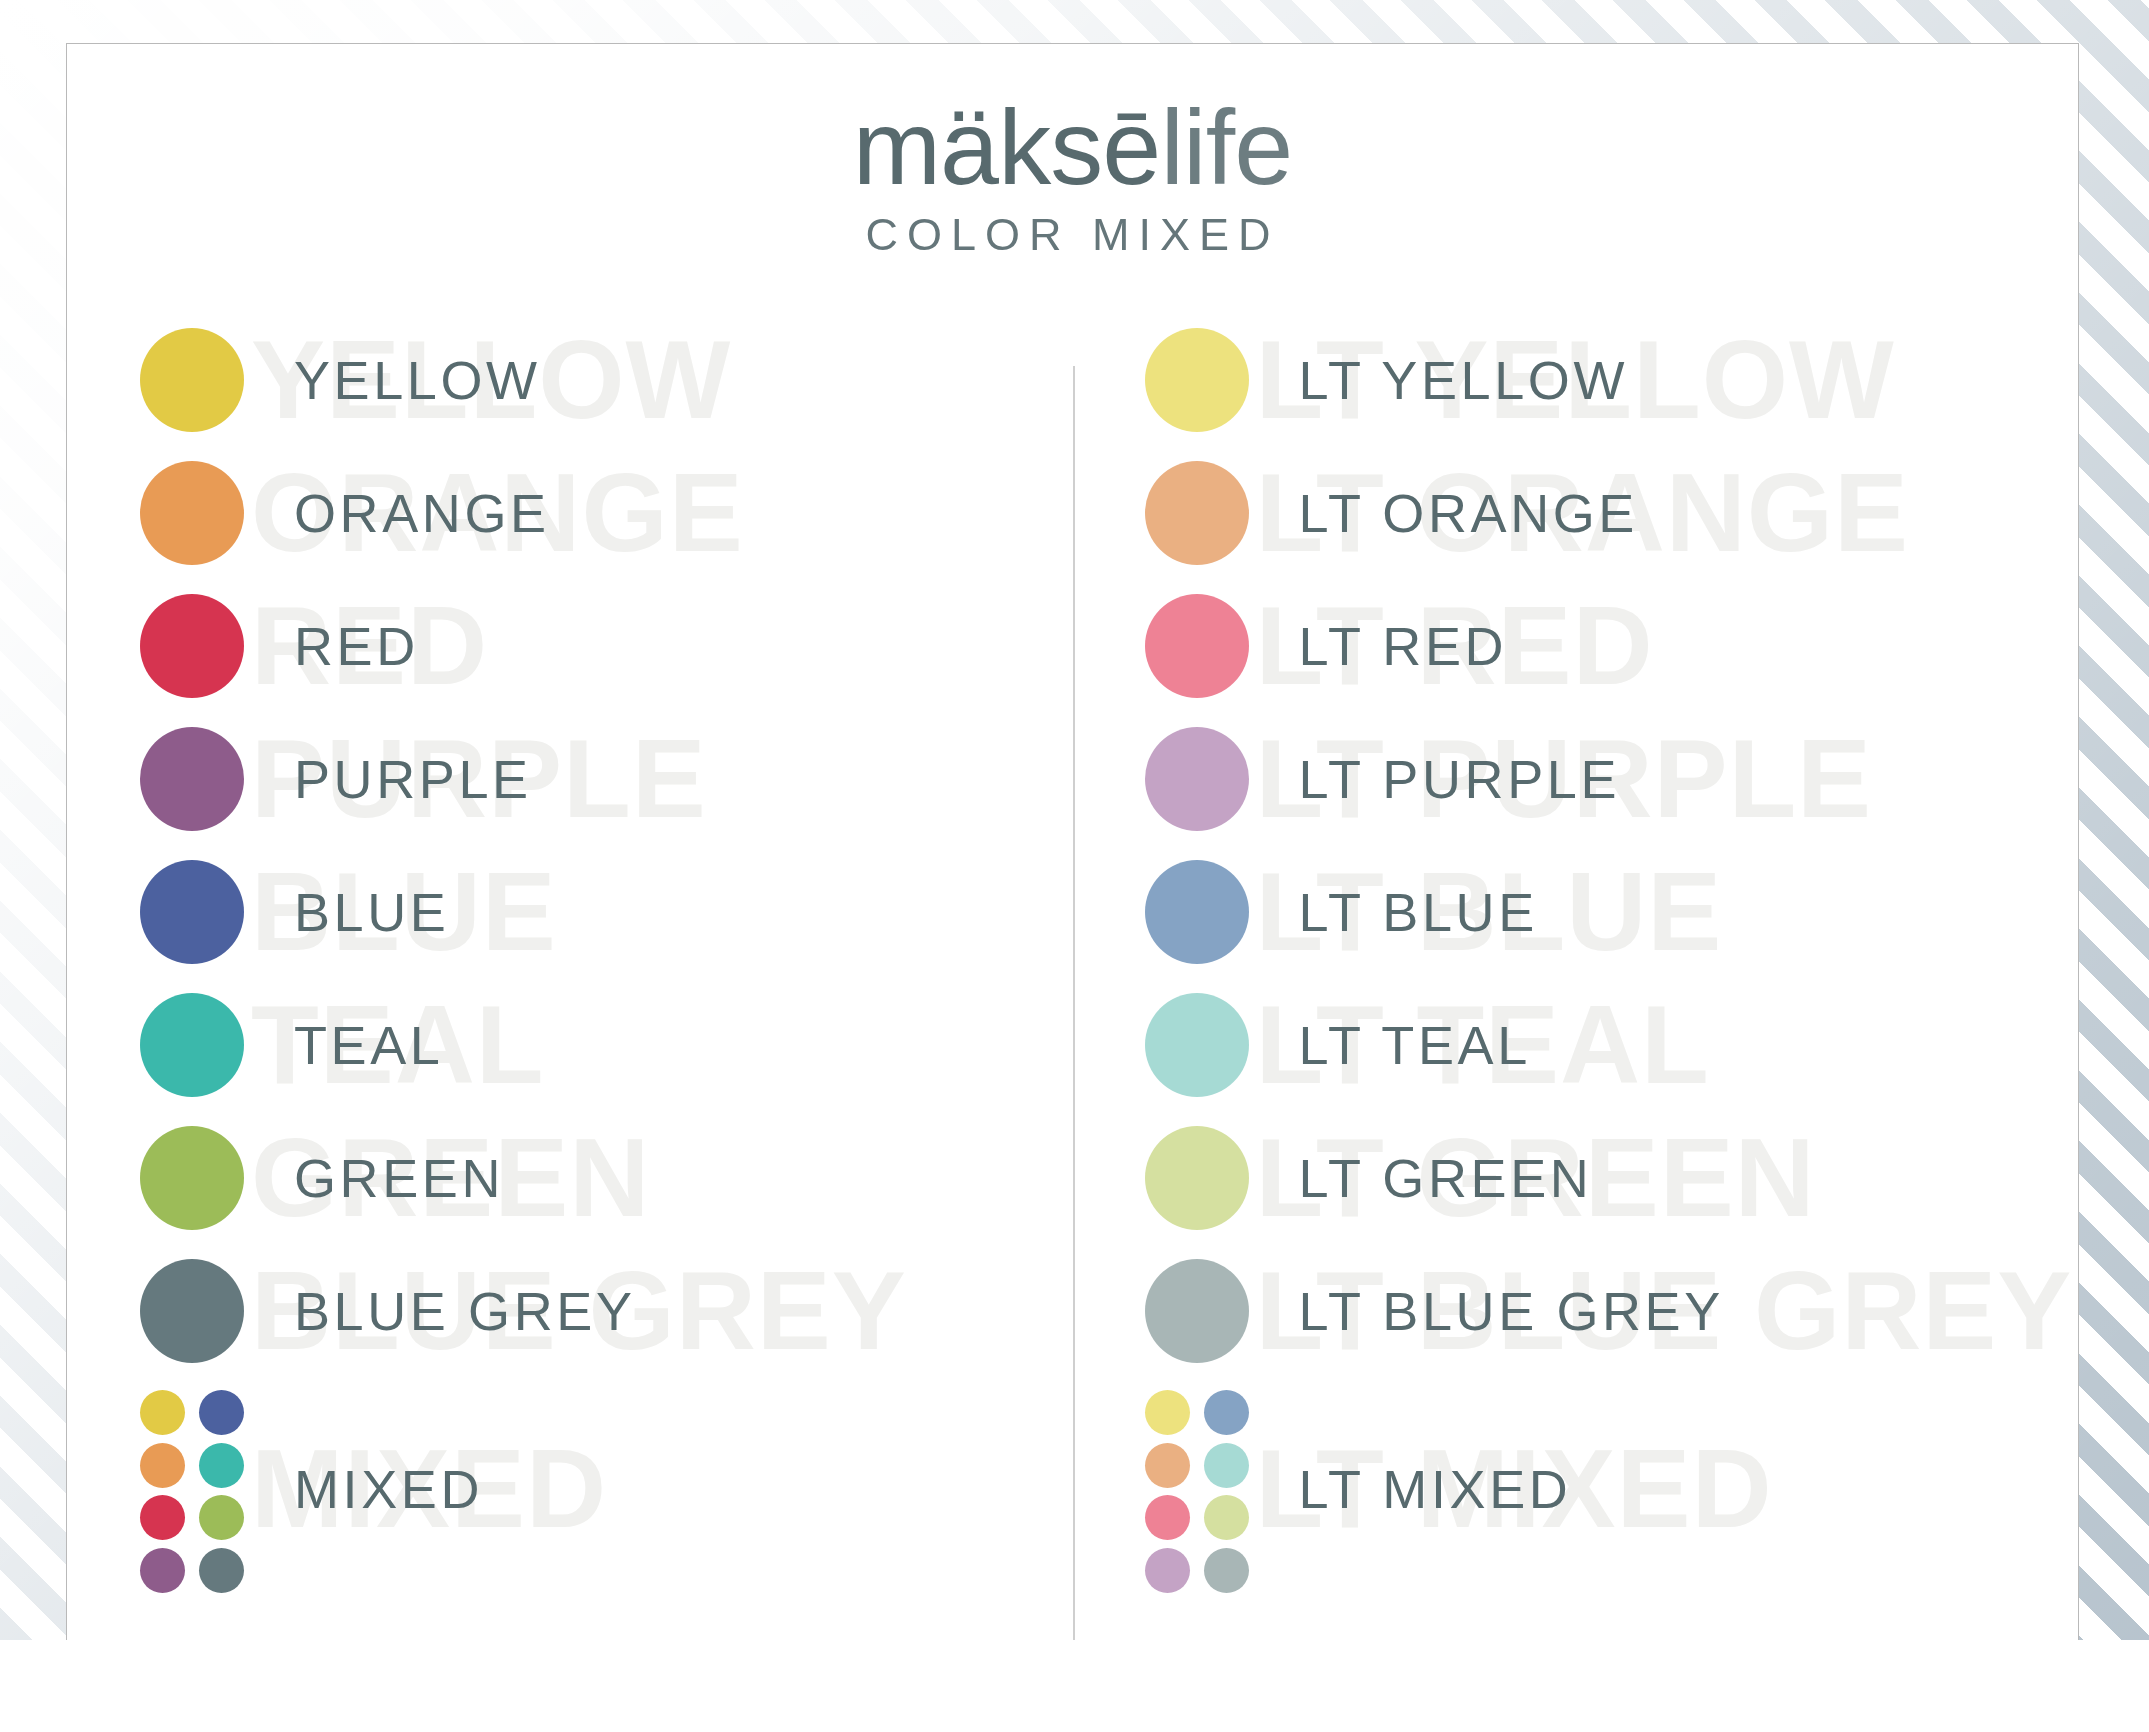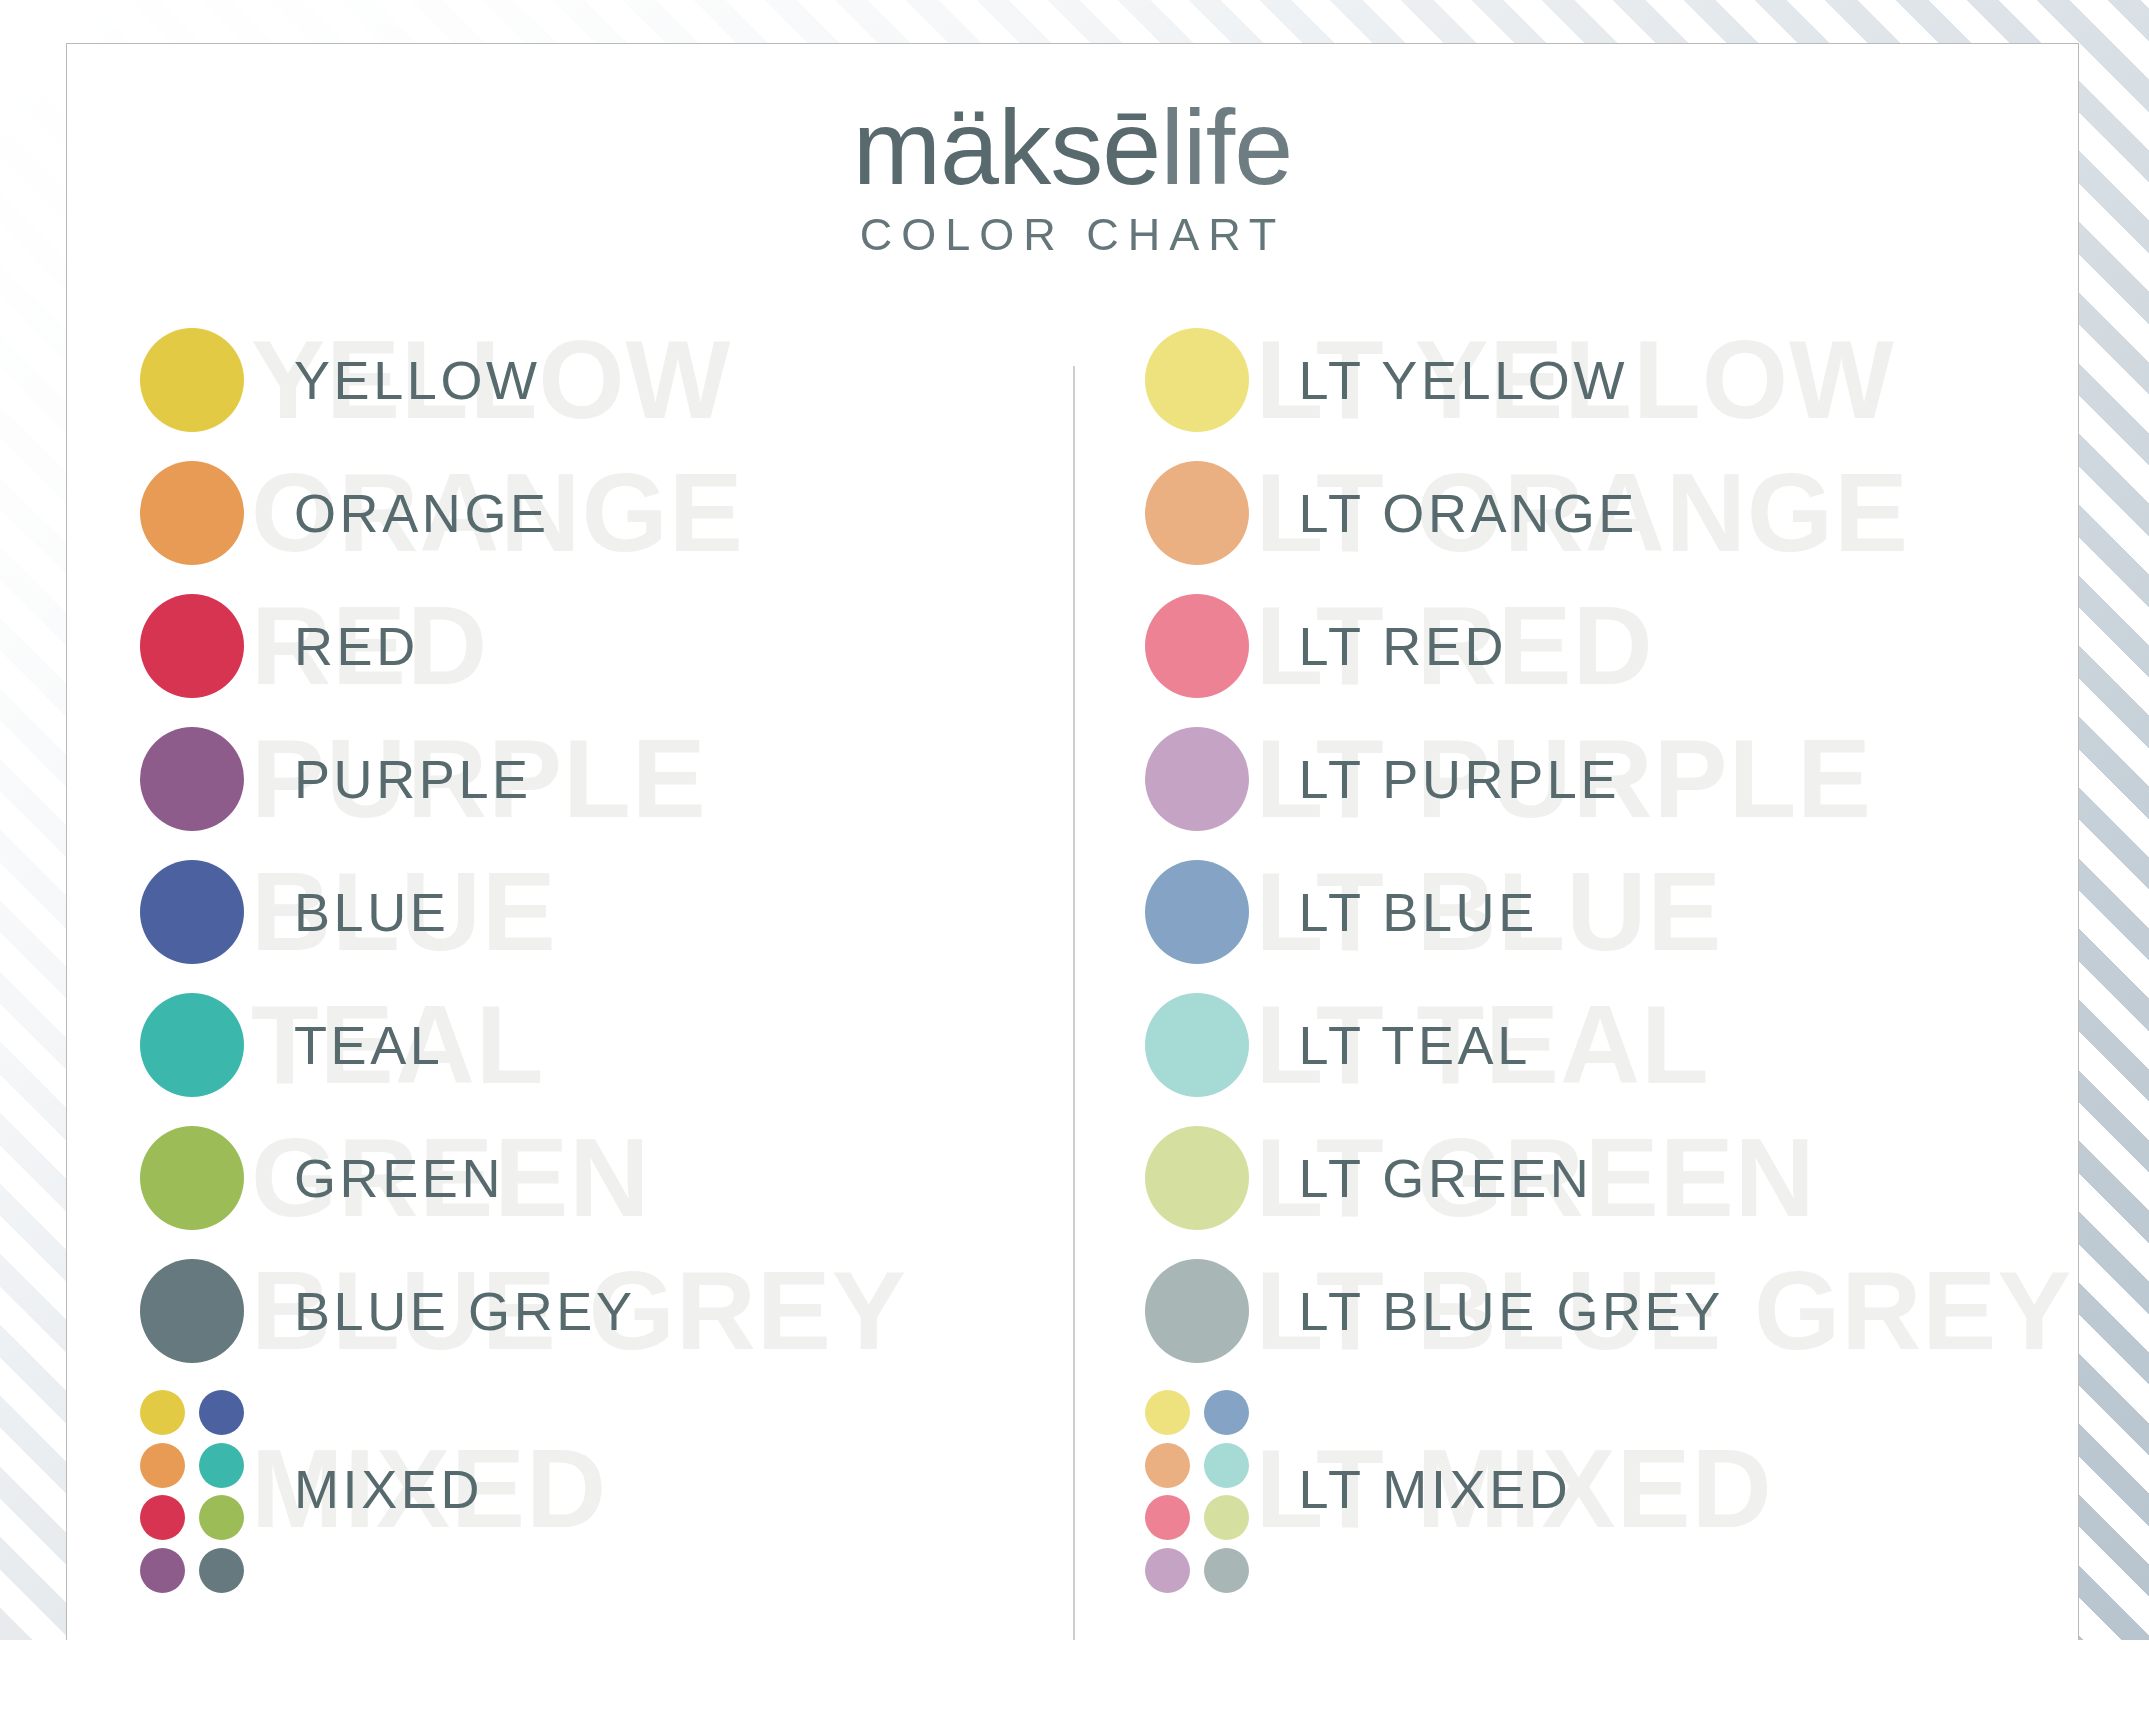--- a/index.html
+++ b/index.html
@@ -184,21 +184,21 @@
 
 <div id="stage">
 
   <div id="stripes"></div>
   <div id="stripe-fade"></div>
 
   <div id="card">
 
     <div id="header">
       <div class="logo"><span class="logo-mak">mäksē</span><span class="logo-life">life</span></div>
-      <div class="logo-sub">COLOR CHART</div>
+      <div class="logo-sub">COLOR MIXED</div>
     </div>
 
     <div id="divider"></div>
 
     <div id="columns">
       <div class="col col-dark">
           <div class="row">
             <div class="swatch" style="background: rgb(226, 202, 69);"></div>
             <div class="label-zone">
               <div class="watermark">YELLOW</div>

